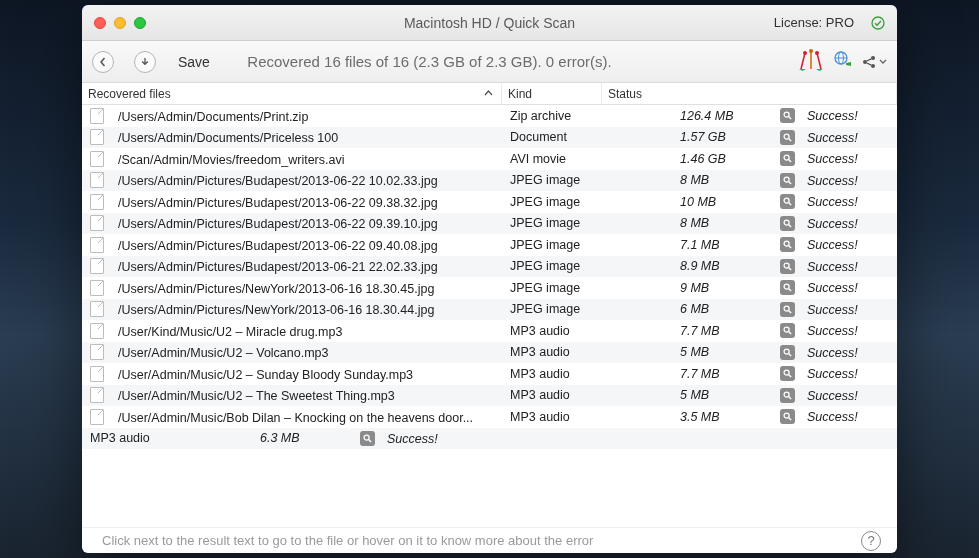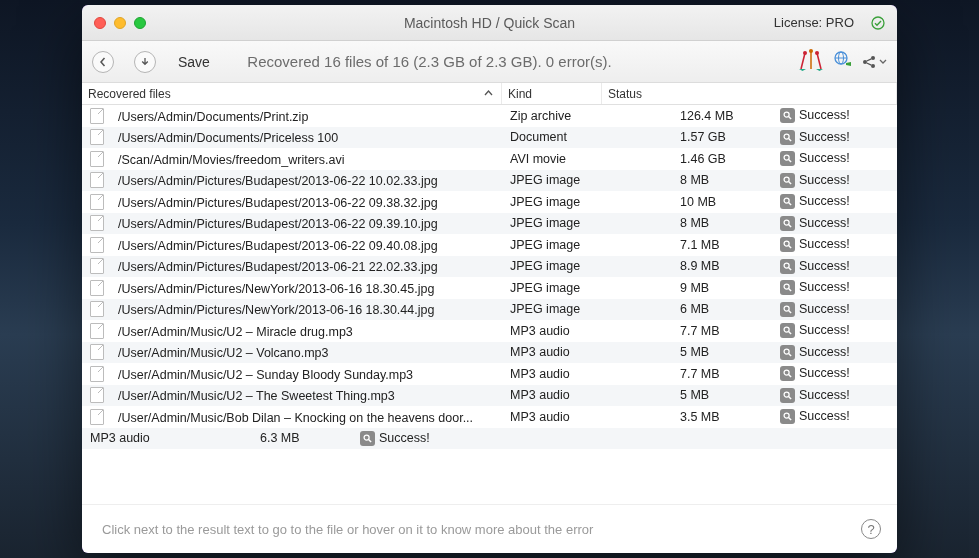--- a/index.html
+++ b/index.html
@@ -102,42 +102,42 @@
   .rows { flex: 1; overflow: hidden; background: #fff; }
   .row {
     height: 21.5px;
     display: flex; align-items: center;
     font-size: 12.5px; color: #222;
   }
   .row:nth-child(even) { background: #f4f6f8; }
   .row > div { padding: 0 8px; overflow: hidden; white-space: nowrap; text-overflow: ellipsis; }
   .cell-path { width: 420px; display: flex; align-items: flex-end; gap: 14px; }
   .cell-kind { width: 170px; }
-  .cell-size { width: 100px; }
-  .cell-status { flex: 1; display: flex; align-items: flex-start; gap: 4px; }
+  .cell-size { width: 100px; font-style: italic; }
+  .cell-status { flex: 1; display: flex; align-items: flex-end; gap: 12px; font-style: italic; }
   .file-ico {
     width: 14px; height: 16px; flex-shrink: 0;
     border: 1px solid #bcbcbc;
     border-radius: 1px;
     background: #fff;
     position: relative;
   }
   .file-ico::after {
     content: ''; position: absolute; top: 0; right: 0;
     width: 5px; height: 5px;
     background: linear-gradient(135deg, transparent 48%, #bcbcbc 50%, #fff 52%);
   }
   .mag {
     width: 15px; height: 15px;
     background: #8a8a8a; border-radius: 3px;
     display: inline-flex; align-items: center; justify-content: center;
     flex-shrink: 0;
   }
   .footer {
-    height: 49px; background: #fff; border-top: 1px solid #eee;
+    height: 26px; background: #fff; border-top: 1px solid #eee;
     display: flex; align-items: center; padding: 0 20px;
     color: #9a9a9a; font-size: 13px;
     position: relative;
   }
   .help {
     position: absolute; right: 16px;
     width: 20px; height: 20px; border: 1.5px solid #888; border-radius: 50%;
     display: flex; align-items: center; justify-content: center;
     color: #777; font-size: 13px;
   }
@@ -395,21 +395,21 @@
               <circle cx="4" cy="4" r="2.8" fill="none" stroke="#fff" stroke-width="1.4"></circle>
               <path d="M6.2 6.2 9 9" stroke="#fff" stroke-width="1.6"></path>
             </svg>
           </span>
           <span>Success!</span>
         </div>
       </div>
       <div class="row">
         <div class="cell-path">
           <span class="file-ico"></span>
-          <span>/User/Admin/Music/U2 – Miracle drug.mp3</span>
+          <span>/User/Kind/Music/U2 – Miracle drug.mp3</span>
         </div>
         <div class="cell-kind">MP3 audio</div>
         <div class="cell-size">7.7 MB</div>
         <div class="cell-status">
           <span class="mag">
             <svg width="9" height="9" viewBox="0 0 10 10">
               <circle cx="4" cy="4" r="2.8" fill="none" stroke="#fff" stroke-width="1.4"></circle>
               <path d="M6.2 6.2 9 9" stroke="#fff" stroke-width="1.6"></path>
             </svg>
           </span>

